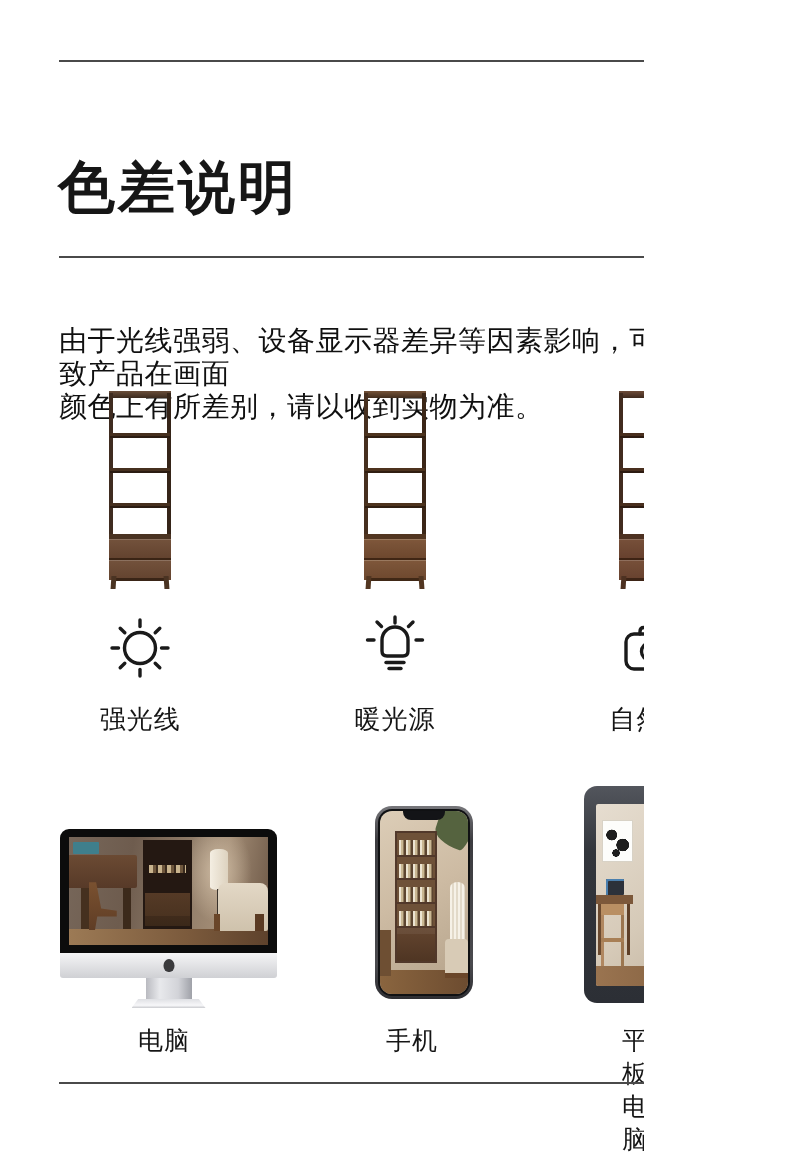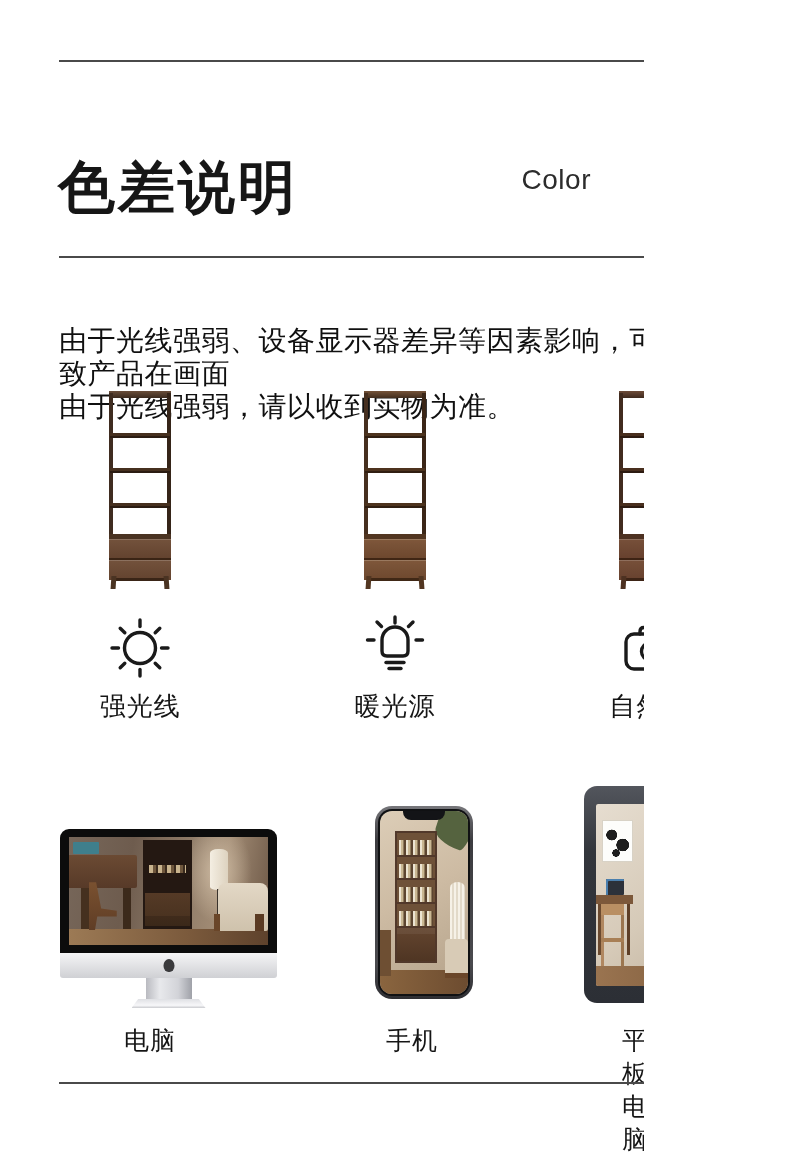--- a/index.html
+++ b/index.html
@@ -1,18 +1,18 @@
 <!DOCTYPE html>
 <html style="--page-bg: #ffffff; --divider: #4a4a4a; --ink: #161616; --body: #101010; --label: #151515; --icon: #1a1a1a; --wood-frame: #3f2c20; --wood-board: #46301f; --wood-top-light: #6a4e3a; --drawer-light: #73523c; --drawer-dark: #63432f;"><head>
 <meta charset="utf-8">
 <title>色差说明</title>
 <style>
   html,body{margin:0;padding:0;background:#fff;}
   .page{position:relative;width:644px;height:1174px;background:var(--page-bg,#ffffff);
-        font-family:Liberation Sans, sans-serif;overflow:hidden;}
+        font-family:Liberation Serif, serif;overflow:hidden;}
   .divider{position:absolute;left:59px;width:672px;height:2px;background:var(--divider,#4a4a4a);}
   .divider-top{top:60px;}
   .divider-title{top:256px;}
   .divider-bottom{top:1082px;}
 
   
   .title-zh{position:absolute;left:58px;top:148px;margin:0;font-size:57px;font-weight:700;
             color:var(--ink,#161616);letter-spacing:3px;line-height:1.4;}
   .title-en{position:absolute;right:53px;top:164px;text-align:right;font-size:28px;line-height:31px;
             color:#2c2c2c;letter-spacing:0.5px;font-weight:400;}
@@ -20,21 +20,21 @@
   
   .notice{position:absolute;left:59px;top:296px;width:690px;font-size:28px;line-height:33px;
           color:var(--body,#101010);letter-spacing:0.5px;}
   .notice-line{display:block;}
 
   
   .thirds{position:absolute;left:13px;width:764px;display:flex;}
   .thirds>div{flex:1;display:flex;flex-direction:column;align-items:center;}
   .shelves-row{top:389px;}
   .lighting-row{top:615px;}
-  .light-label{margin-top:8px;font-size:26px;color:var(--label,#151515);letter-spacing:1px;}
+  .light-label{margin-top:21px;font-size:26px;color:var(--label,#151515);letter-spacing:1px;}
 
   
   .shelf{position:relative;width:62px;height:201px;}
   .sh-top{position:absolute;left:0;right:0;top:2px;height:7px;
           background:linear-gradient(180deg,var(--wood-top-light,#6a4e3a),#3b2a1e);}
   .sh-post{position:absolute;top:4px;height:145px;width:4px;background:var(--wood-frame,#3f2c20);}
   .sh-post-l{left:0;}
   .sh-post-r{right:0;background:#352418;}
   .sh-board{position:absolute;left:1px;right:1px;height:3px;background:var(--wood-board,#46301f);
             border-bottom:2px solid #2b1c12;}
@@ -79,21 +79,21 @@
           background:linear-gradient(180deg,#53565d,#33363c 30%,#2c2f35);
           padding:18px 12px 17px;box-sizing:border-box;}
   .tablet-camera{position:absolute;left:50%;top:8px;transform:translateX(-50%);width:4px;height:4px;
                  border-radius:50%;background:#10151c;box-shadow:0 0 1px #4a6a8a;}
   .tablet-screen{position:relative;width:100%;height:100%;background:#0e0f11;overflow:hidden;border-radius:2px;}
   .tablet-home{position:absolute;left:50%;bottom:4px;transform:translateX(-50%);width:10px;height:10px;
                border-radius:50%;border:2px solid #5a5d63;box-sizing:border-box;}
 
   .dev-label{position:absolute;top:1024px;transform:translateX(-50%);font-size:25px;
              color:var(--label,#151515);letter-spacing:1px;}
-  .dev-label-computer{left:150px;}
+  .dev-label-computer{left:164px;}
   .dev-label-phone{left:412px;}
   .dev-label-tablet{left:635px;}
 
   
   .scene{position:relative;width:100%;height:100%;overflow:hidden;}
   .sc{position:absolute;}
 
   
   .scene-imac{background:linear-gradient(100deg,#77675a 0%,#6e5c4e 30%,#8d7a67 55%,#a18b74 74%,#6b5645 100%);}
   .si-glow{right:8%;top:0;width:34%;height:80%;background:radial-gradient(ellipse at 50% 40%,#cdbaa2 0%,rgba(205,186,162,0) 70%);}
@@ -163,28 +163,27 @@
 </style>
 </head>
 <body>
 
 <div class="page">
 
   <div class="divider divider-top"></div>
 
   <h1 class="title-zh">色差说明</h1>
   <div class="title-en">
-    <div>Color</div>
   </div>
 
   <div class="divider divider-title"></div>
 
   <p class="notice">
     <span class="notice-line">由于光线强弱、设备显示器差异等因素影响，可能会导致产品在画面</span>
-    <span class="notice-line">由于光线强弱，请以收到实物为准。</span>
+    <span class="notice-line">颜色上有所差别，请以收到实物为准。</span>
   </p>
 
   <div class="thirds shelves-row">
     <div>
       <div class="shelf shelf--strong">
         <div class="sh-top"></div>
         <div class="sh-post sh-post-l"></div>
         <div class="sh-post sh-post-r"></div>
         <div class="sh-board sh-b1"></div>
         <div class="sh-board sh-b2"></div>

